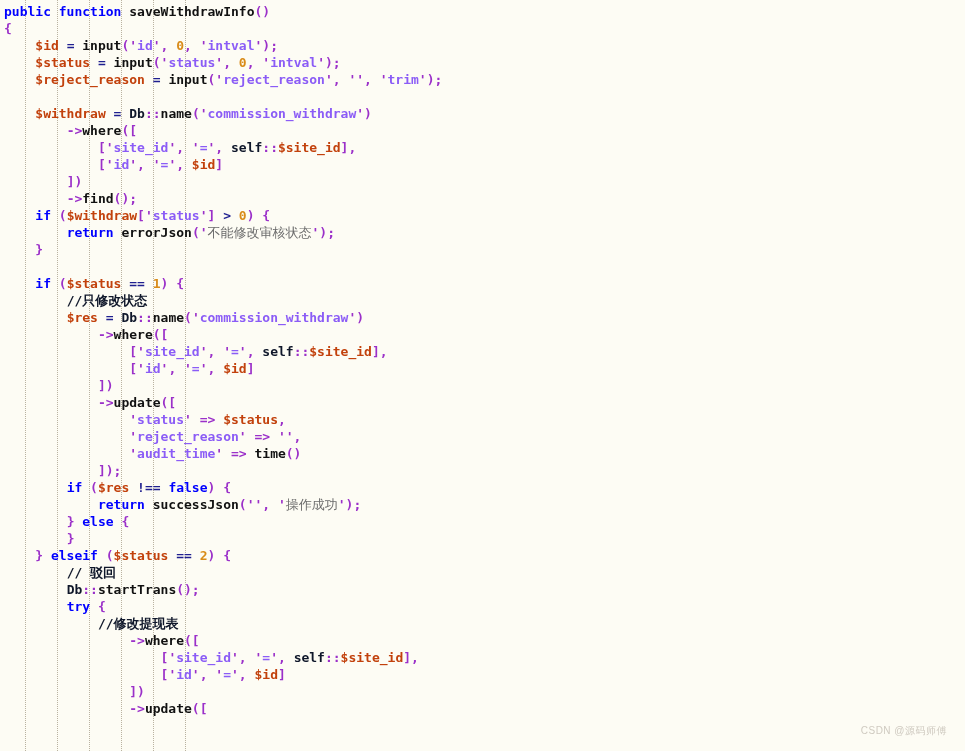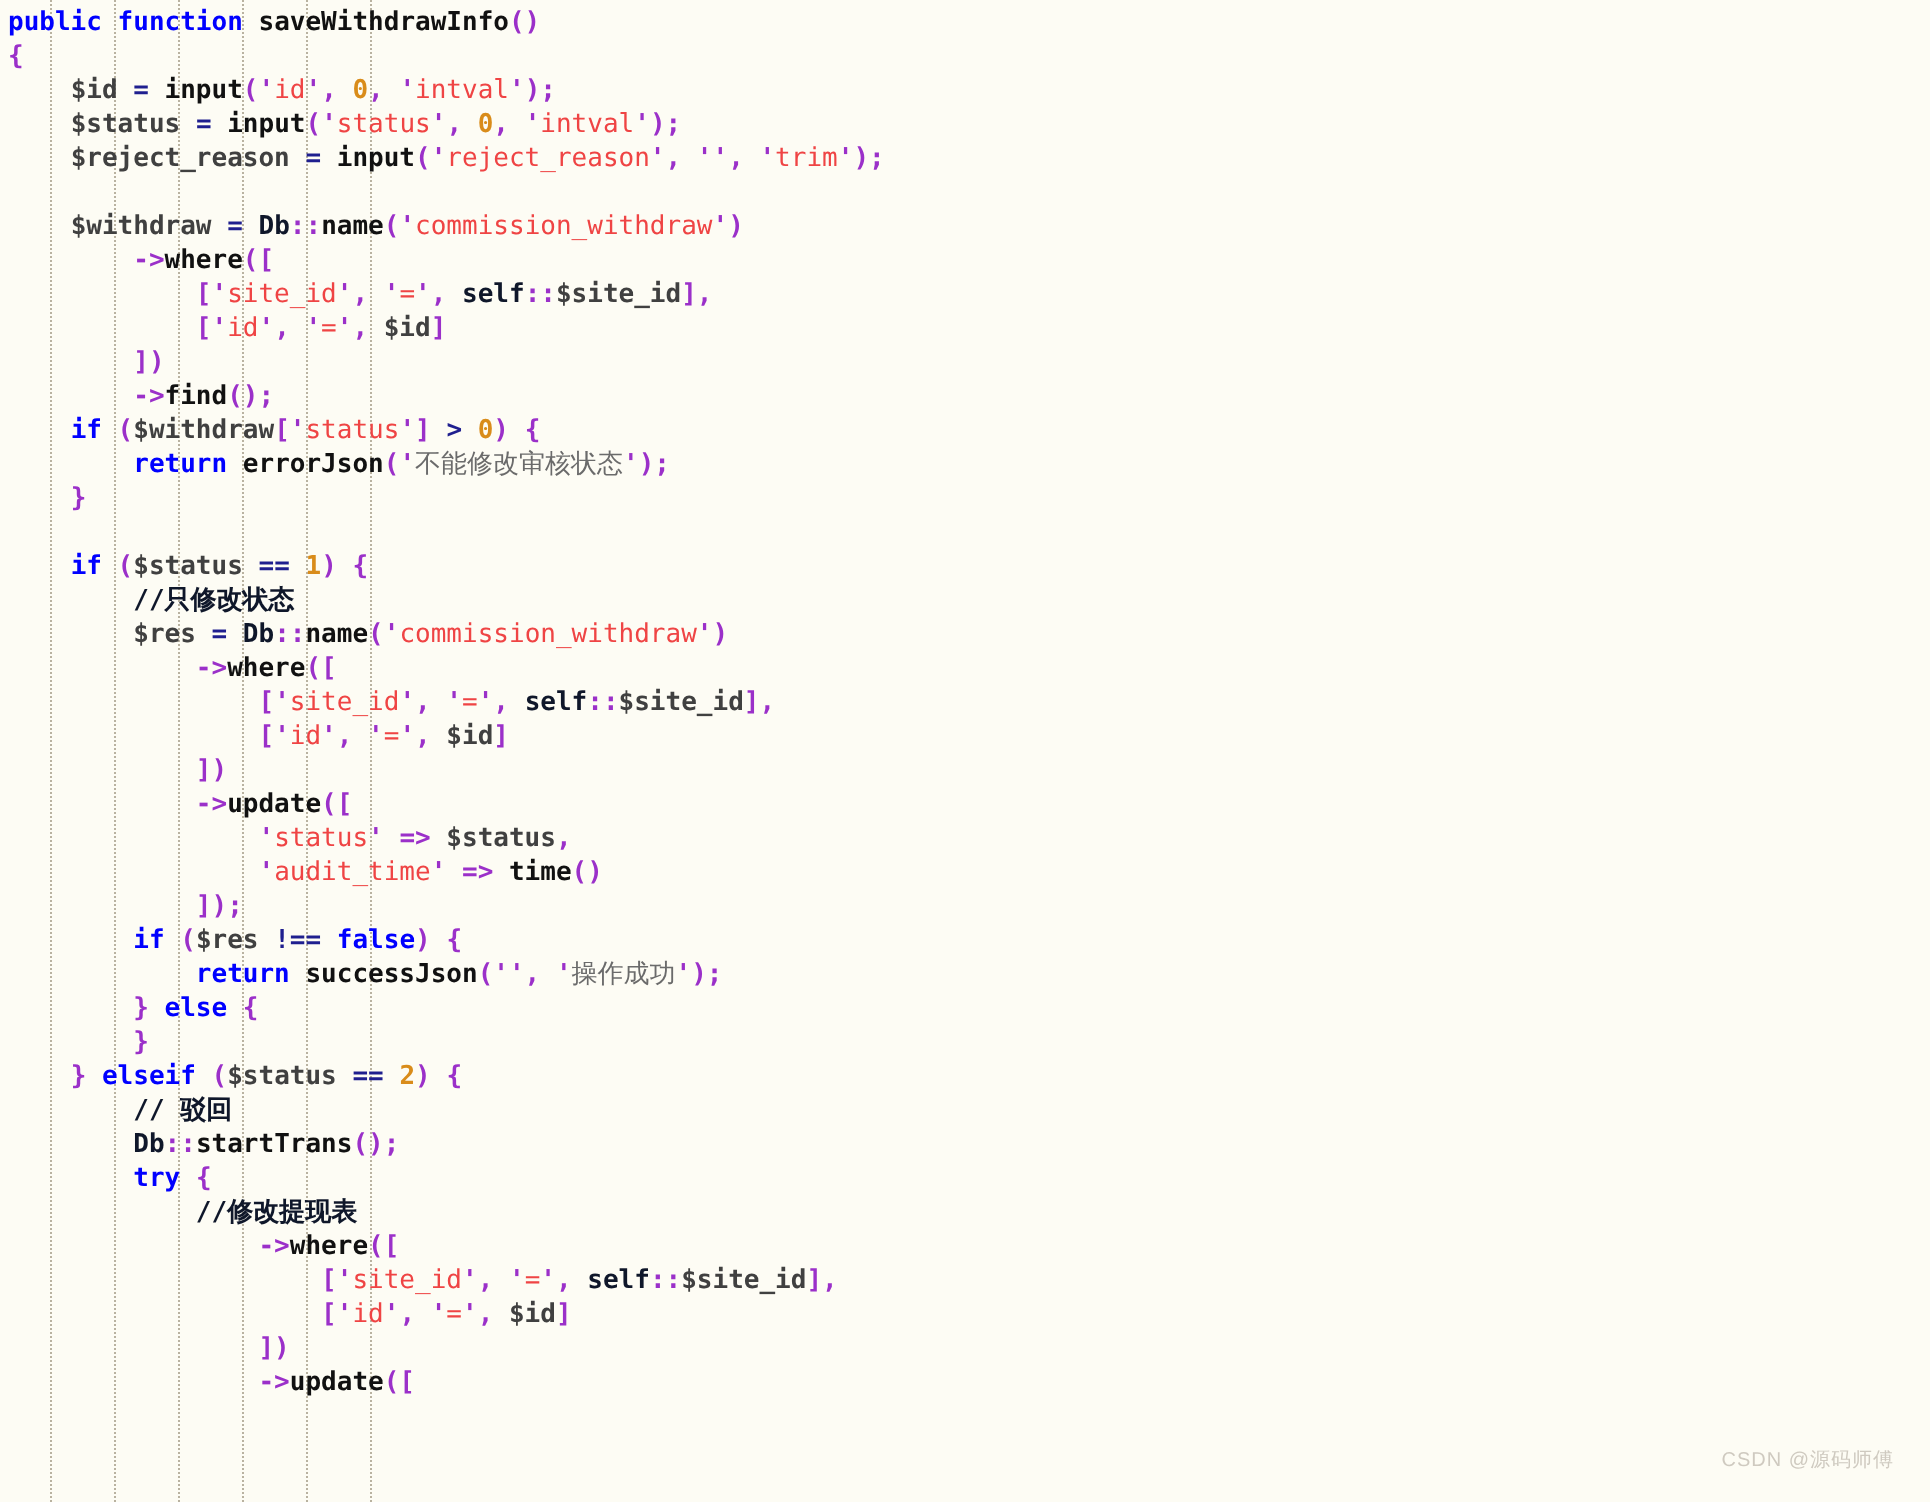--- a/index.html
+++ b/index.html
@@ -41,24 +41,24 @@
   .code-line {
     height: 17px;
     line-height: 17px;
     white-space: pre;
     padding-left: 4px;
     font-weight: bold;
     letter-spacing: 0px;
   }
   
   .t-kw      { color: #0000ff; font-weight: bold; }            
-  .t-var     { color: #404040; font-weight: bold; }            
+  .t-var     { color: #c2410c; font-weight: bold; }            
   .t-fn      { color: #111111; font-weight: bold; }            
   .t-cls     { color: #0f172a; font-weight: bold; }            
-  .t-str     { color: #ef4444; font-weight: normal; }          
+  .t-str     { color: #8b5cf6; font-weight: bold; }          
   .t-quote   { color: #9b30c9; font-weight: bold; }            
   .t-punc    { color: #9b30c9; font-weight: bold; }            
   .t-num     { color: #d98c1a; font-weight: bold; }            
   .t-op      { color: #1f1f8f; font-weight: bold; }            
   .t-cmt     { color: #0f172a; font-weight: bold; }          
   .t-cjk     { color: #6b6b6b; font-weight: normal; }          
   .t-plain   { color: #111111; font-weight: bold; }
   #watermark {
     position: absolute;
     right: 18px;
@@ -105,20 +105,21 @@
       <div class="code-line">&nbsp;</div>
       <div class="code-line"><span class="t-plain">    </span><span class="t-kw">if</span><span class="t-plain"> </span><span class="t-punc">(</span><span class="t-var">$status</span><span class="t-plain"> </span><span class="t-op">==</span><span class="t-plain"> </span><span class="t-num">1</span><span class="t-punc">) </span><span class="t-punc">{</span></div>
       <div class="code-line"><span class="t-plain">        </span><span class="t-cmt">//只修改状态</span></div>
       <div class="code-line"><span class="t-plain">        </span><span class="t-var">$res</span><span class="t-plain"> </span><span class="t-op">=</span><span class="t-plain"> </span><span class="t-cls">Db</span><span class="t-punc">::</span><span class="t-fn">name</span><span class="t-punc">(</span><span class="t-quote">'</span><span class="t-str">commission_withdraw</span><span class="t-quote">'</span><span class="t-punc">)</span></div>
       <div class="code-line"><span class="t-plain">            </span><span class="t-punc">-&gt;</span><span class="t-fn">where</span><span class="t-punc">([</span></div>
       <div class="code-line"><span class="t-plain">                </span><span class="t-punc">[</span><span class="t-quote">'</span><span class="t-str">site_id</span><span class="t-quote">'</span><span class="t-punc">, </span><span class="t-quote">'</span><span class="t-str">=</span><span class="t-quote">'</span><span class="t-punc">, </span><span class="t-cls">self</span><span class="t-punc">::</span><span class="t-var">$site_id</span><span class="t-punc">],</span></div>
       <div class="code-line"><span class="t-plain">                </span><span class="t-punc">[</span><span class="t-quote">'</span><span class="t-str">id</span><span class="t-quote">'</span><span class="t-punc">, </span><span class="t-quote">'</span><span class="t-str">=</span><span class="t-quote">'</span><span class="t-punc">, </span><span class="t-var">$id</span><span class="t-punc">]</span></div>
       <div class="code-line"><span class="t-plain">            </span><span class="t-punc">])</span></div>
       <div class="code-line"><span class="t-plain">            </span><span class="t-punc">-&gt;</span><span class="t-fn">update</span><span class="t-punc">([</span></div>
       <div class="code-line"><span class="t-plain">                </span><span class="t-quote">'</span><span class="t-str">status</span><span class="t-quote">'</span><span class="t-plain"> </span><span class="t-punc">=&gt;</span><span class="t-plain"> </span><span class="t-var">$status</span><span class="t-punc">,</span></div>
+      <div class="code-line"><span class="t-plain">                </span><span class="t-quote">'</span><span class="t-str">reject_reason</span><span class="t-quote">'</span><span class="t-plain"> </span><span class="t-punc">=&gt;</span><span class="t-plain"> </span><span class="t-quote">''</span><span class="t-punc">,</span></div>
       <div class="code-line"><span class="t-plain">                </span><span class="t-quote">'</span><span class="t-str">audit_time</span><span class="t-quote">'</span><span class="t-plain"> </span><span class="t-punc">=&gt;</span><span class="t-plain"> </span><span class="t-fn">time</span><span class="t-punc">()</span></div>
       <div class="code-line"><span class="t-plain">            </span><span class="t-punc">]);</span></div>
       <div class="code-line"><span class="t-plain">        </span><span class="t-kw">if</span><span class="t-plain"> </span><span class="t-punc">(</span><span class="t-var">$res</span><span class="t-plain"> </span><span class="t-op">!==</span><span class="t-plain"> </span><span class="t-kw">false</span><span class="t-punc">) </span><span class="t-punc">{</span></div>
       <div class="code-line"><span class="t-plain">            </span><span class="t-kw">return</span><span class="t-plain"> </span><span class="t-fn">successJson</span><span class="t-punc">(</span><span class="t-quote">''</span><span class="t-punc">, </span><span class="t-quote">'</span><span class="t-cjk">操作成功</span><span class="t-quote">'</span><span class="t-punc">);</span></div>
       <div class="code-line"><span class="t-plain">        </span><span class="t-punc">}</span><span class="t-plain"> </span><span class="t-kw">else</span><span class="t-plain"> </span><span class="t-punc">{</span></div>
       <div class="code-line"><span class="t-plain">        </span><span class="t-punc">}</span></div>
       <div class="code-line"><span class="t-plain">    </span><span class="t-punc">}</span><span class="t-plain"> </span><span class="t-kw">elseif</span><span class="t-plain"> </span><span class="t-punc">(</span><span class="t-var">$status</span><span class="t-plain"> </span><span class="t-op">==</span><span class="t-plain"> </span><span class="t-num">2</span><span class="t-punc">) </span><span class="t-punc">{</span></div>
       <div class="code-line"><span class="t-plain">        </span><span class="t-cmt">// 驳回</span></div>
       <div class="code-line"><span class="t-plain">        </span><span class="t-cls">Db</span><span class="t-punc">::</span><span class="t-fn">startTrans</span><span class="t-punc">();</span></div>
       <div class="code-line"><span class="t-plain">        </span><span class="t-kw">try</span><span class="t-plain"> </span><span class="t-punc">{</span></div>

